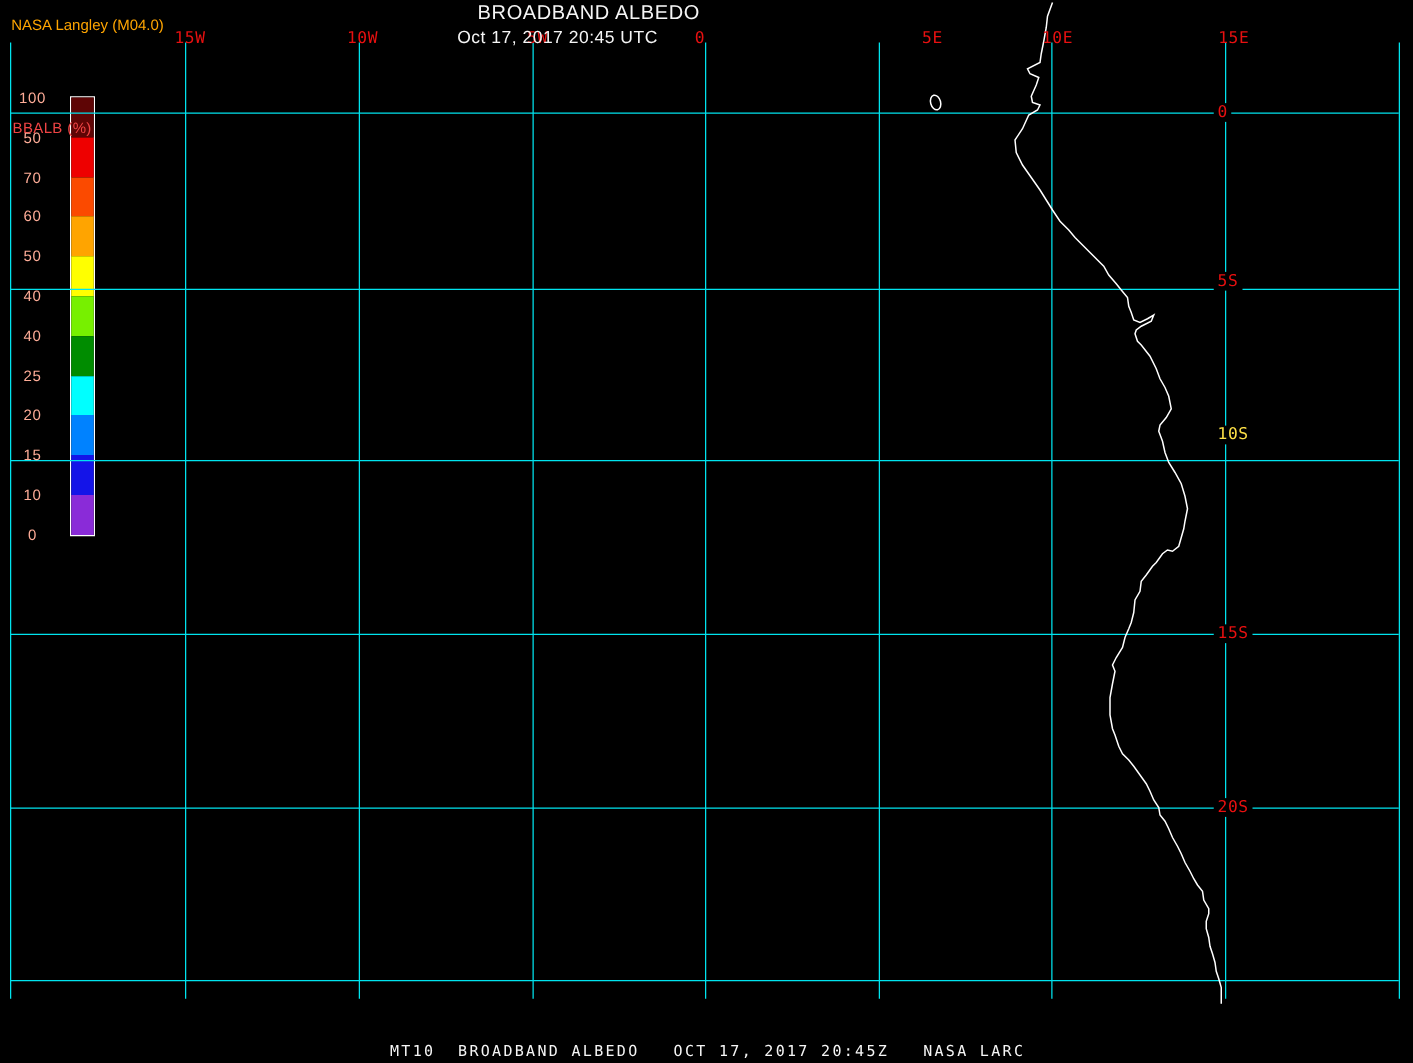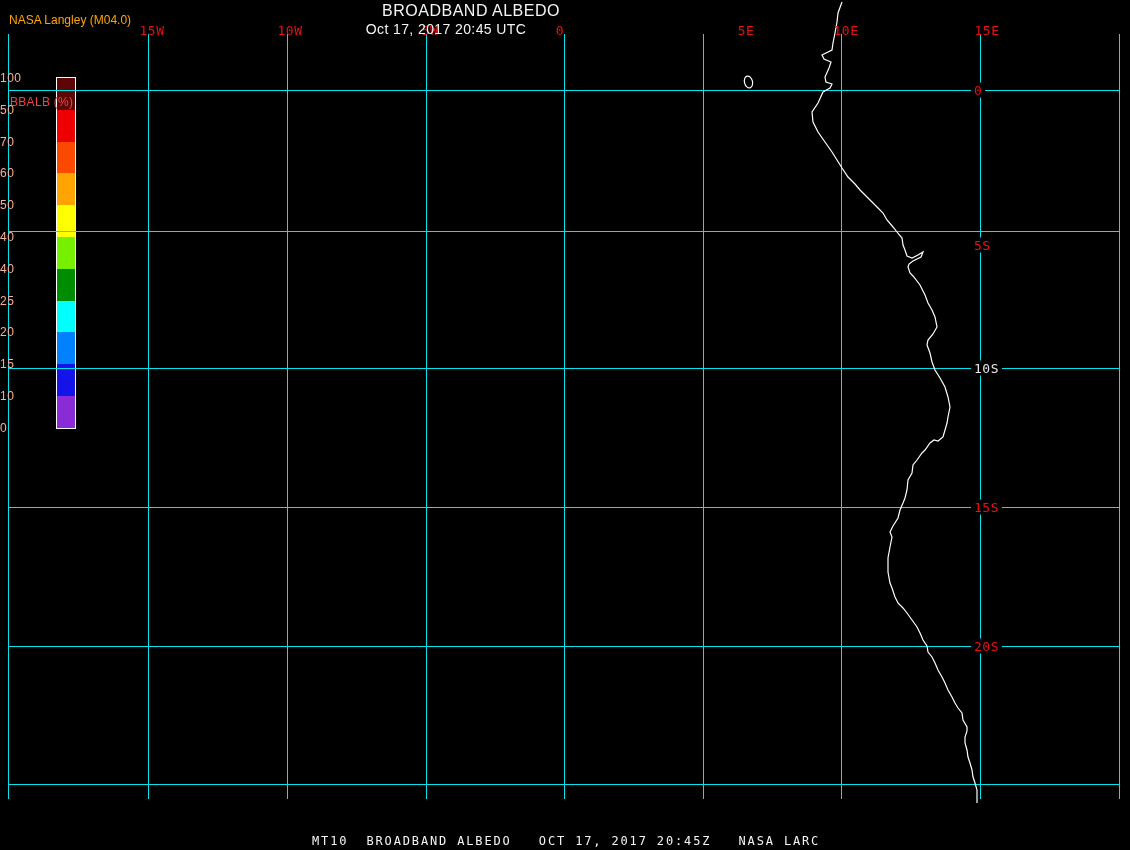--- a/index.html
+++ b/index.html
@@ -11,21 +11,21 @@
     font-family:"Liberation Sans", sans-serif;
   }
   
   .vline{position:absolute;width:1px;z-index:2;}
   .hline{position:absolute;height:1px;z-index:2;}
   
   #colorbar{position:absolute;border:1px solid #fff;z-index:1;}
   .cb-seg{width:100%;}
   .cb-tick{
     position:absolute;
-    text-align:left;
+    text-align:center;
     font-size:12px;
     line-height:12px;
     z-index:4;
     letter-spacing:0.5px;
   }
   #cb-label{
     position:absolute;left:10px;top:63px;
     font-size:12px;z-index:4;letter-spacing:0.3px;
   }
   
@@ -121,22 +121,22 @@
     </div>
   <div id="geo-labels">
       <div class="lon-label" style="left: 152px; color: rgb(232, 16, 16);">15W</div>
       <div class="lon-label" style="left: 290px; color: rgb(232, 16, 16);">10W</div>
       <div class="lon-label" style="left: 430px; color: rgb(232, 16, 16);">5W</div>
       <div class="lon-label" style="left: 560px; color: rgb(232, 16, 16);">0</div>
       <div class="lon-label" style="left: 711px; color: rgb(232, 16, 16); margin-left: 35px;">5E</div>
       <div class="lon-label" style="left: 846px; color: rgb(232, 16, 16);">10E</div>
       <div class="lon-label" style="left: 987px; color: rgb(232, 16, 16);">15E</div>
       <div class="lat-label" style="top: 90px; color: rgb(232, 16, 16);">0</div>
-      <div class="lat-label" style="top: 245px; color: rgb(232, 16, 16);">5S</div>
-      <div class="lat-label" style="top: 368px; color: #e5e5e5;">10S</div>
+      <div class="lat-label" style="top: 225px; color: rgb(232, 16, 16);">5S</div>
+      <div class="lat-label" style="top: 348px; color: #fde047;">10S</div>
       <div class="lat-label" style="top: 507px; color: rgb(232, 16, 16);">15S</div>
       <div class="lat-label" style="top: 646px; color: rgb(232, 16, 16);">20S</div>
     </div>
 
   <svg id="coast-svg" width="1130" height="850">
       <polyline points="842,2 838,13 837,22 835,33 833,43 832,50 822,55 824,59 831,62 829,68 825,77 826,82 832,84 830,88 823,92 818,103 812,112 813,122 818,132 825,142 832,152 837,160 842,168 848,177 855,184 860,190 867,197 872,202 878,208 883,213 887,220 893,227 897,232 902,238 903,245 905,250 907,256 912,258 918,255 923,252 921,257 913,261 909,264 908,267 910,273 913,276 920,285 925,295 928,303 932,310 935,317 937,327 933,334 928,340 927,345 930,353 932,362 935,370 940,378 945,387 948,397 950,407 948,417 947,423 945,430 943,437 938,441 934,440 930,443 925,450 922,453 917,460 913,465 912,473 908,480 907,490 905,498 903,503 900,510 898,518 893,526 890,532 892,537 890,547 888,558 888,572 890,583 892,588 895,597 898,603 903,608 907,613 912,620 917,627 920,633 923,640 927,646 928,652 932,657 935,663 938,670 942,677 945,683 948,690 952,697 955,703 958,708 962,713 963,720 967,727 967,731 965,737 965,743 967,750 968,757 970,763 972,770 973,777 975,783 977,790 977,803" fill="none" stroke="#FFFFFF" stroke-width="1.2"></polyline>
       <ellipse cx="748.5" cy="82" rx="4" ry="6" transform="rotate(-15 748.5 82)" fill="none" stroke="#FFFFFF" stroke-width="1.2"></ellipse>
     </svg>
 
   <div id="footer-caption" style="color: rgb(245, 245, 245);">MT10  BROADBAND ALBEDO   OCT 17, 2017 20:45Z   NASA LARC</div>

